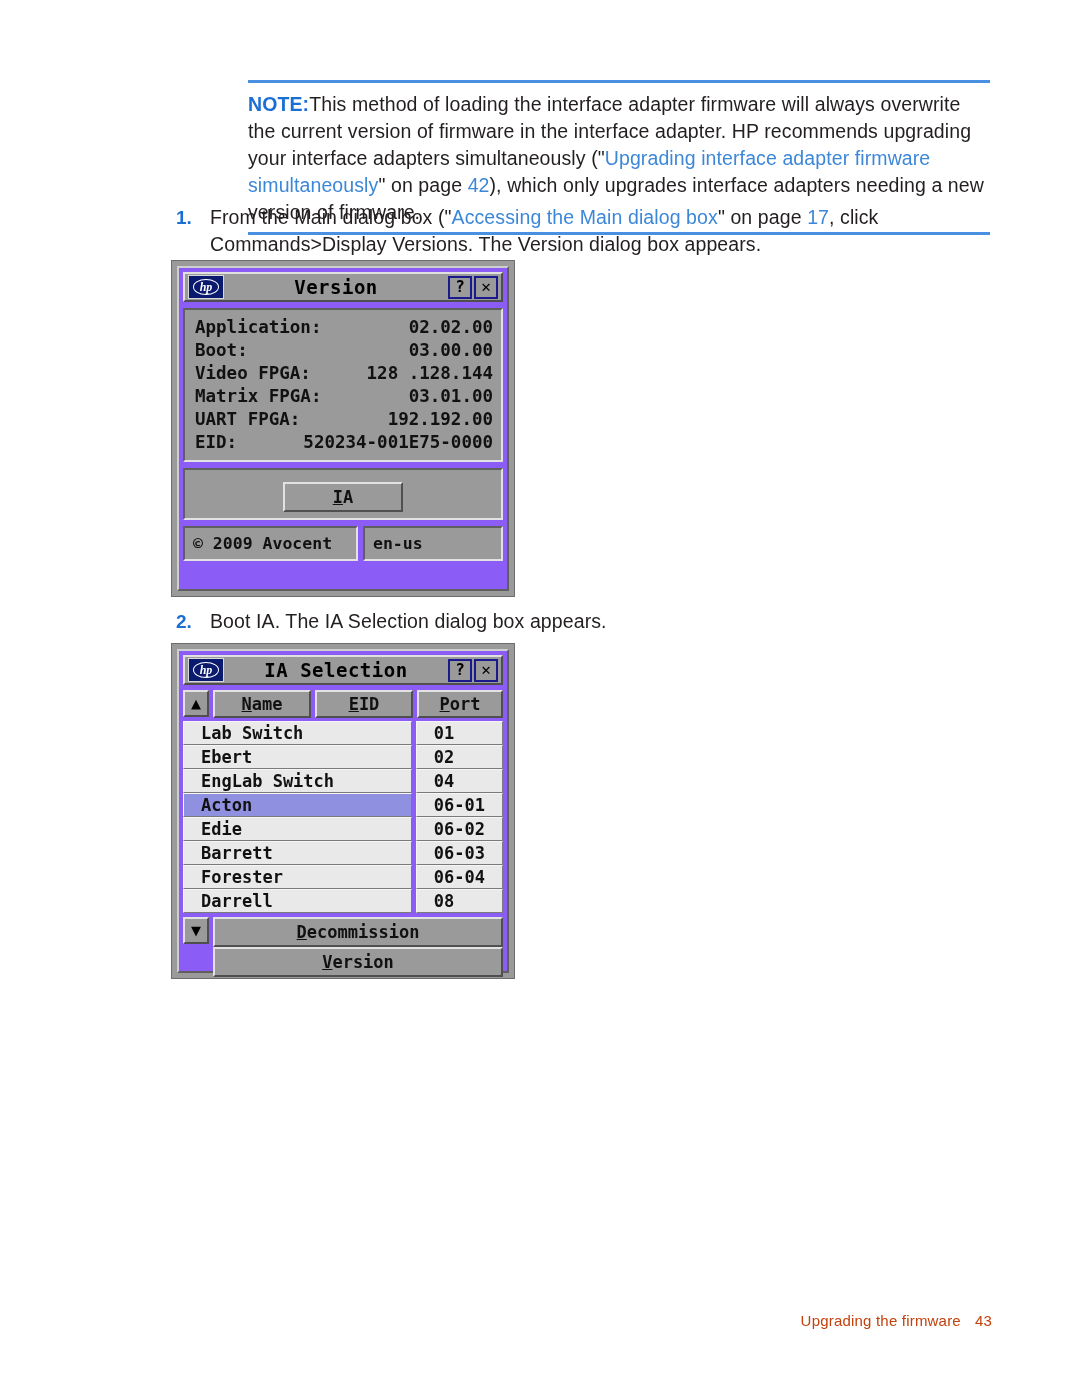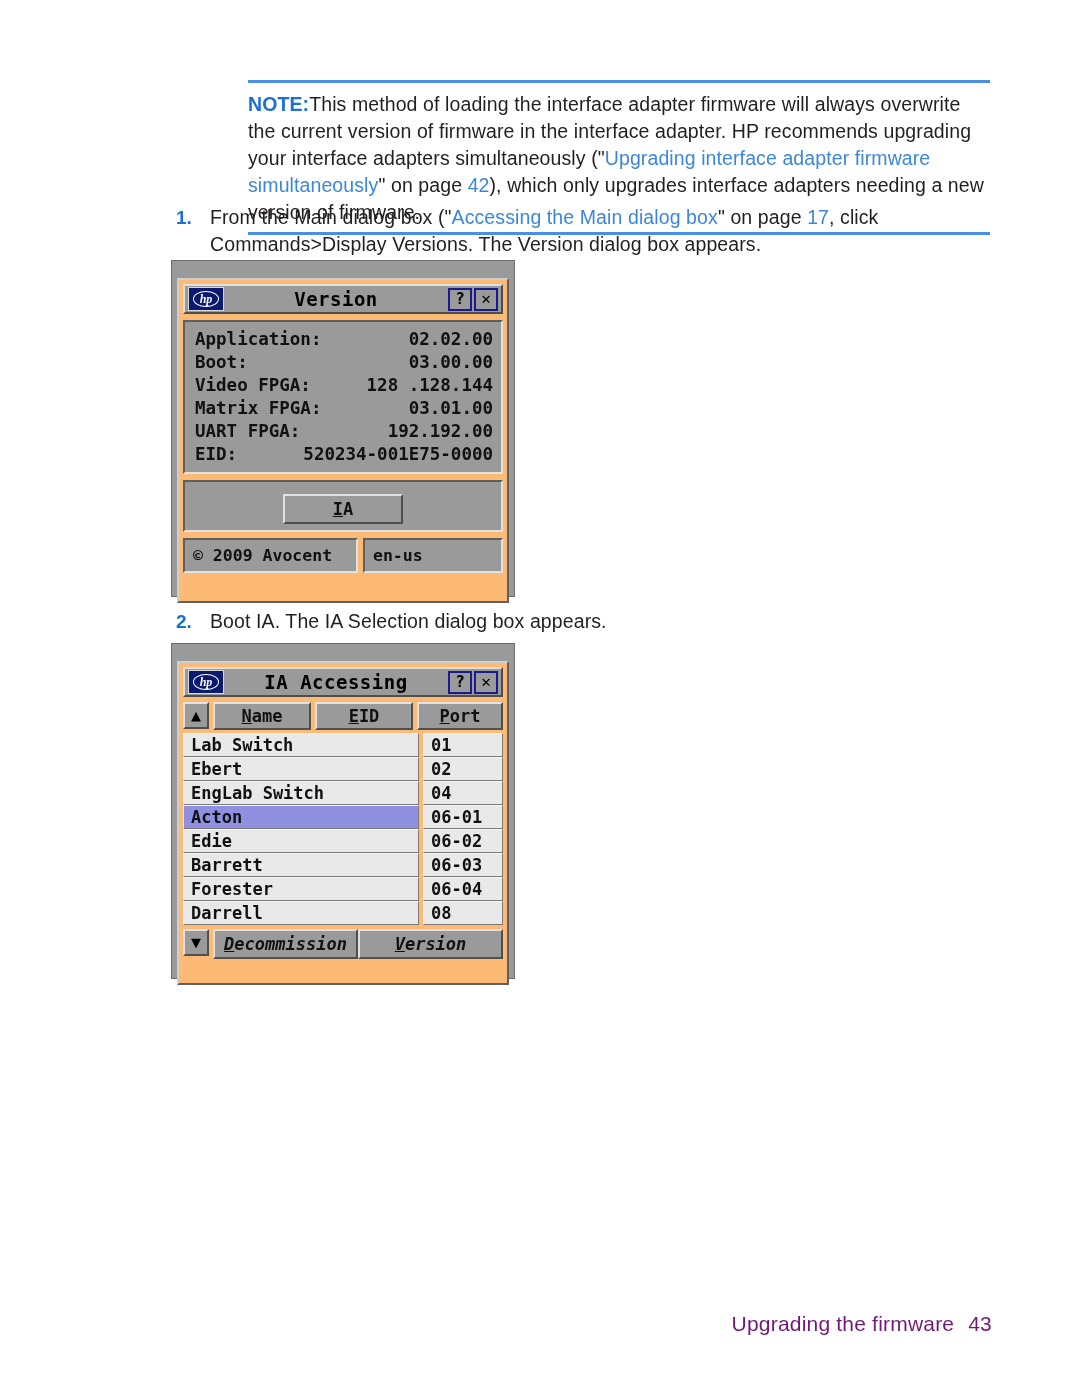--- a/index.html
+++ b/index.html
@@ -83,29 +83,28 @@
   
   .dialog {
     position: absolute;
     background: #9a9a9a;
     border: 1px solid #6d6d6d;
     box-sizing: border-box;
     font-family: "DejaVu Sans Mono", monospace;
     padding: 5px;
   }
   .dlg-inner {
-    background: #fdba74;
+    background: #8b5cf6;
     border-top: 2px solid #cfcfcf;
     border-left: 2px solid #cfcfcf;
     border-right: 2px solid #5f5f5f;
     border-bottom: 2px solid #5f5f5f;
     padding: 4px;
     box-sizing: border-box;
     height: 100%;
-    margin-top: 12px;
   }
 
   .titlebar {
     display: flex;
     align-items: center;
     height: 30px;
     background: #9a9a9a;
     border-top: 2px solid #e0e0e0;
     border-left: 2px solid #e0e0e0;
     border-right: 2px solid #4f4f4f;
@@ -313,52 +312,51 @@
   .cell {
     background: #e9e9e9;
     border-top: 1px solid #f6f6f6;
     border-left: 1px solid #f6f6f6;
     border-right: 1px solid #7a7a7a;
     border-bottom: 1px solid #7a7a7a;
     font-family: "DejaVu Sans Mono", monospace;
     font-weight: bold;
     font-size: 17px;
     color: #111111;
-    padding: 1px 7px;
+    padding: 1px 17px;
     height: 24px;
     line-height: 21px;
     box-sizing: border-box;
     white-space: nowrap;
     overflow: hidden;
   }
   .cell.selected {
     background: #9090e0;
   }
 
   .footer-row {
     margin-top: 4px;
     display: flex;
     gap: 4px;
     align-items: flex-start;
   }
   .footer-btns {
     flex: 1 1 auto;
     display: flex;
-    flex-direction: row;
-    font-style: italic;
+    flex-direction: column;
   }
   .footer-btns .btn95 { width: 100%; }
 
   
   #page-footer {
     position: absolute;
     right: 88px;
     top: 1312px;
-    font-size: 21px;
-    color: #701a75;
+    font-size: 15px;
+    color: #c2410c;
     letter-spacing: 0.2px;
     white-space: pre;
     text-align: right;
   }
   #footer-pagenum { margin-left: 14px; }
 </style>
 </head>
 <body>
 
 <div class="page">
@@ -432,21 +430,21 @@
   </div>
 
   <div class="dialog" id="ia-selection-dialog">
     <div class="dlg-inner">
 
       <div class="titlebar">
         <div class="hp-logo">
           <div class="oval"></div>
           <div class="hp-text">hp</div>
         </div>
-        <div class="title-text">IA Accessing</div>
+        <div class="title-text">IA Selection</div>
         <div class="title-btns">
           <div class="tbtn">?</div>
           <div class="tbtn">✕</div>
         </div>
       </div>
 
       <div class="hdr-row">
         <div class="scroll-btn">▲</div>
         <div class="col-hdr" id="col-name"><span class="acc">N</span><span>ame</span></div>
         <div class="col-hdr" id="col-eid"><span class="acc">E</span><span>ID</span></div>

